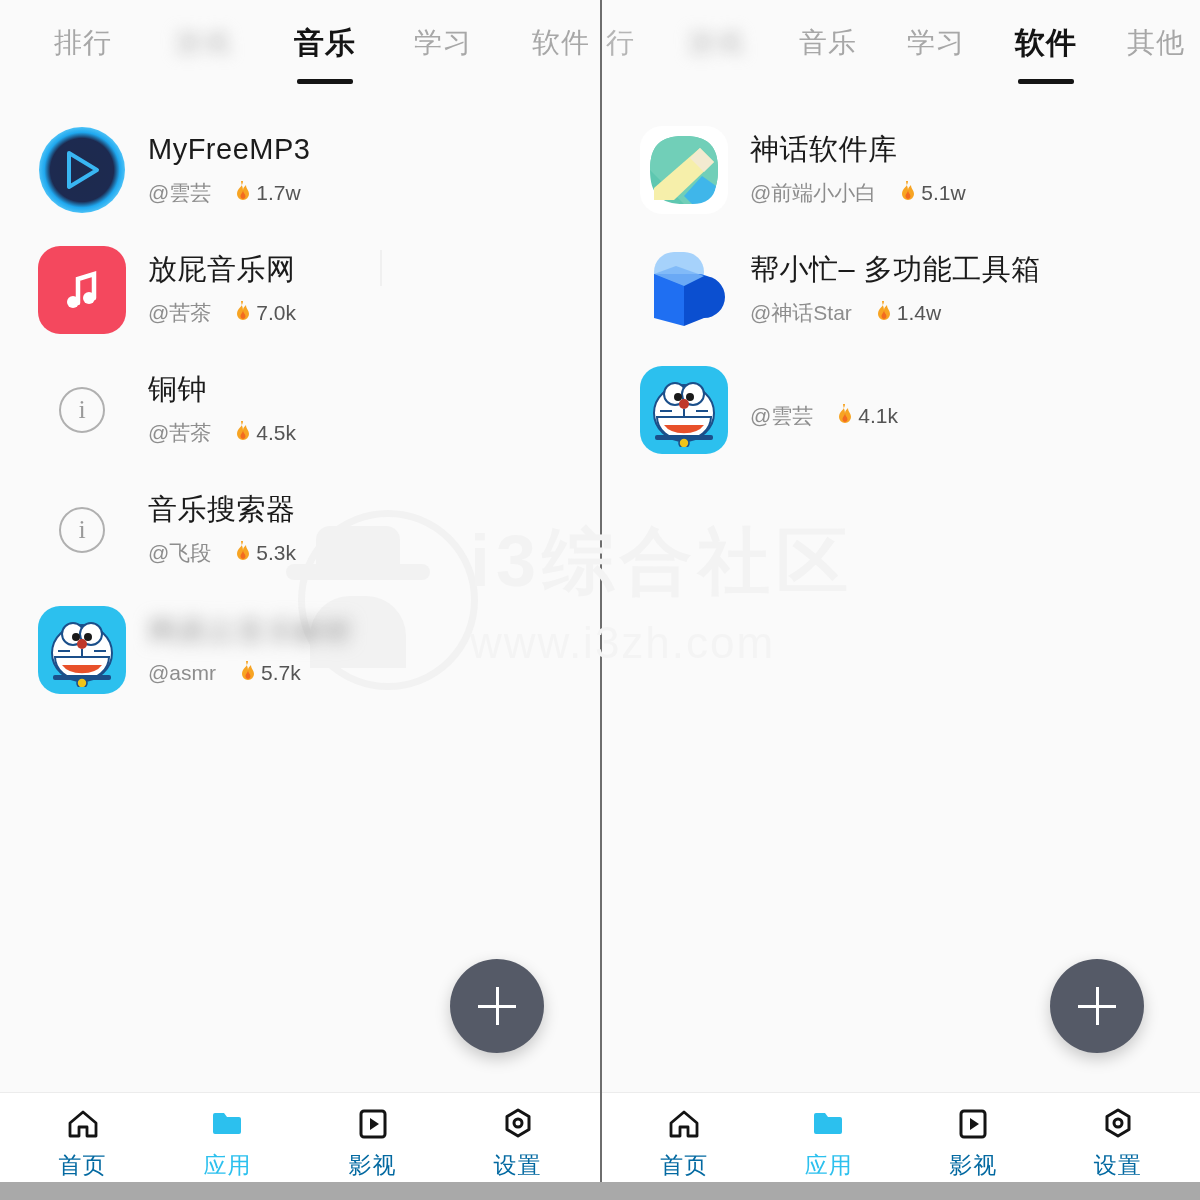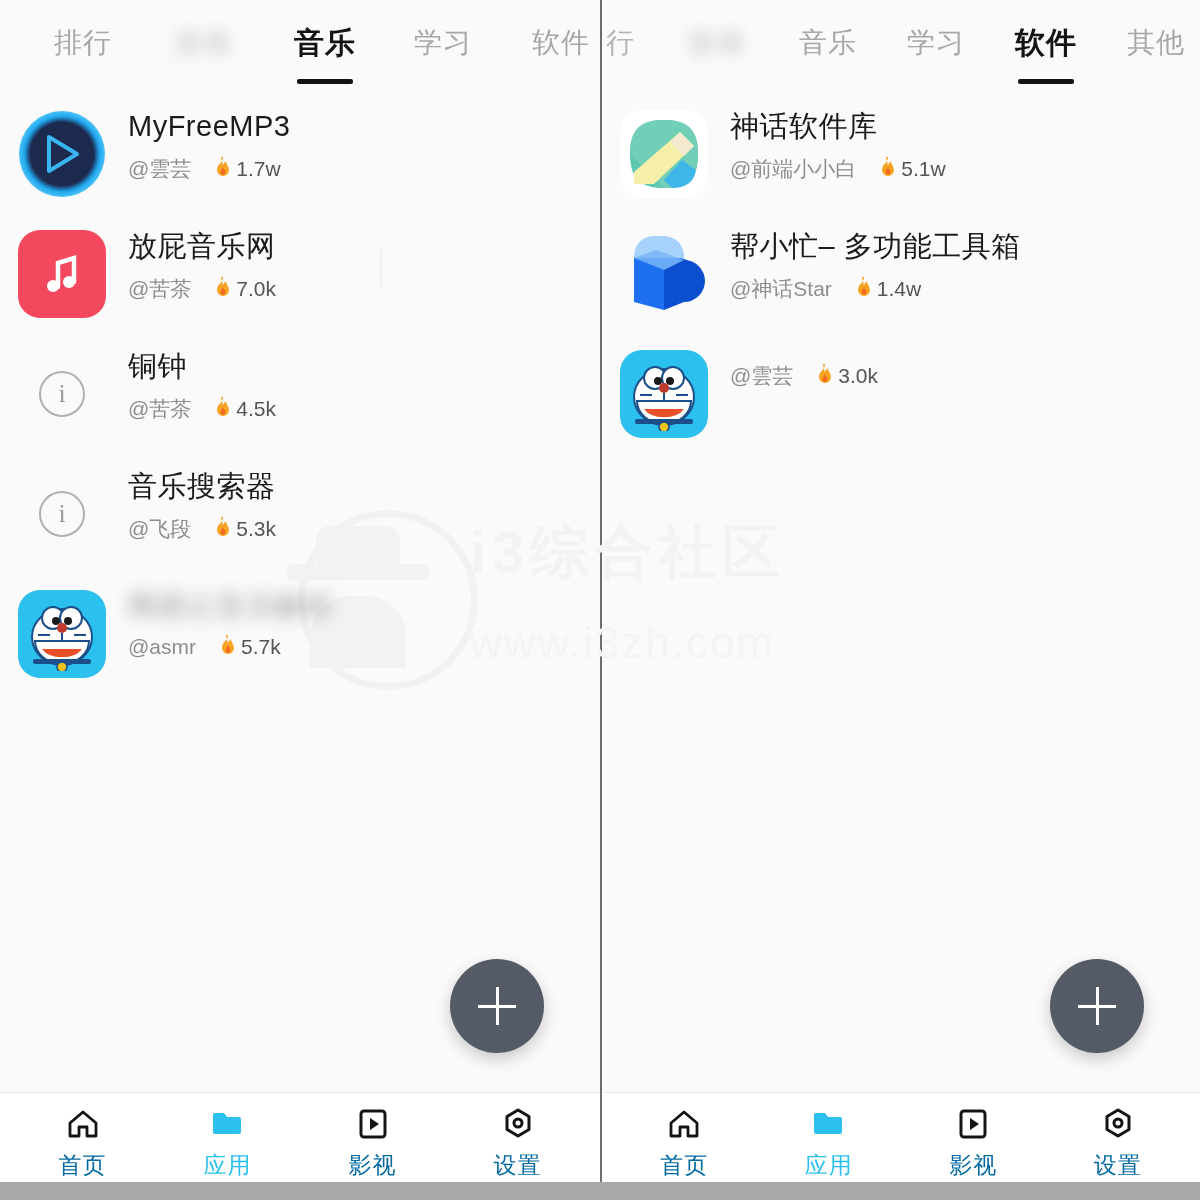--- a/index.html
+++ b/index.html
@@ -65,22 +65,23 @@
 
   
   .list {
     position: relative;
     flex: 1 1 auto;
     padding-top: 26px;
     z-index: 2;
   }
   .row {
     display: flex;
+    align-items: center;
     height: 120px;
-    padding-left: 18px;
+    padding-left: 38px;
   }
   .row-icon {
     flex: 0 0 88px;
     width: 88px; height: 88px;
     position: relative;
     display: flex;
     align-items: center;
     justify-content: center;
   }
   .row-text { margin-left: 22px; min-width: 0; }
@@ -179,21 +180,21 @@
   .wm-body {
     position: absolute;
     left: 40px; top: 96px;
     width: 96px; height: 72px;
     background: #f2f2f2;
     border-radius: 40px 40px 0 0;
   }
   .wm-cn {
     position: absolute;
     left: 200px; top: 14px;
-    font-size: 58px;
+    font-size: 72px;
     letter-spacing: 6px;
     color: #f3f3f3;
     font-weight: bold;
     white-space: nowrap;
   }
   .wm-url {
     position: absolute;
     left: 200px; top: 118px;
     font-size: 44px;
     letter-spacing: 2px;
@@ -540,21 +541,21 @@
         <div class="row-text">
           <div class="row-sub">
             <span>@雲芸</span>
             <span class="row-hot">
               <span class="flame">
                 <svg width="20" height="24" viewBox="0 0 20 24">
                     <path d="M10 0C10 6 4 7 4 13a6 6 0 0 0 12 0c0-4-3-5-3-9-1.5 2-3 2.5-3 5 0-3-2-6-2-9z" fill="#f7a423"></path>
                     <path d="M10 9c0 3-2.5 3.5-2.5 6.5A2.8 2.8 0 0 0 10 18a2.8 2.8 0 0 0 2.5-2.5C12.5 13 10 12 10 9z" fill="#f26b21"></path>
                   </svg>
               </span>
-              <span>3.0k</span>
+              <span>4.1k</span>
             </span>
           </div>
         </div>
       </div>
     </div>
 
     <div class="fab">
       <span class="plus-h"></span>
       <span class="plus-v"></span>
     </div>

